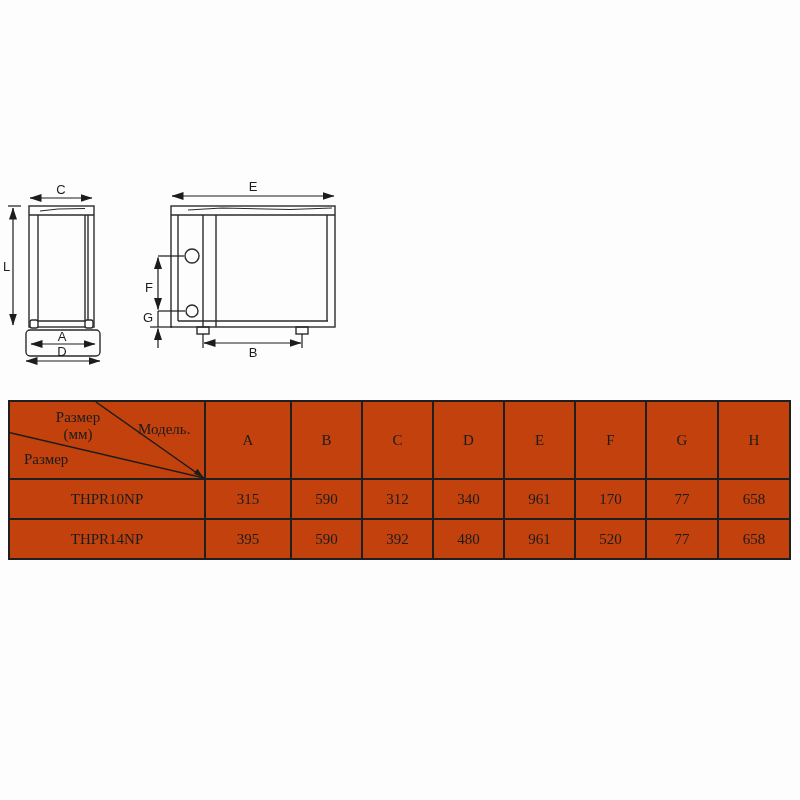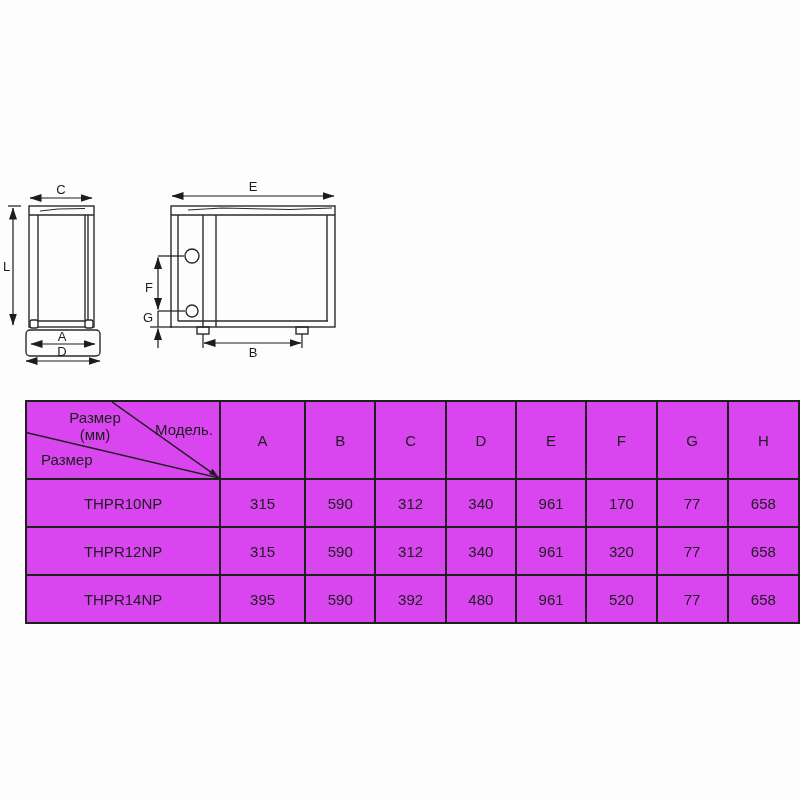--- a/index.html
+++ b/index.html
@@ -10,32 +10,33 @@
     color:#1c1c1c;
   }
   .page{position:absolute;inset:0;}
 
   
   svg.drawings{position:absolute;left:0;top:180px;width:370px;height:195px;}
   svg.drawings text{font-family:"Liberation Sans",sans-serif;font-size:13px;fill:#1c1c1c;}
 
   
   table.spec{
-    position:absolute;left:25px;top:400px;
+    position:absolute;left:8px;top:400px;
     border-collapse:collapse;table-layout:fixed;
-    background:#d946ef;
+    background:#c2410c;
+    font-family:Liberation Serif, serif;
   }
   table.spec td, table.spec th{
     border:2px solid #1f1f1f;
     font-size:15px;font-weight:normal;
     text-align:center;vertical-align:middle;
     padding:0;overflow:hidden;
   }
   tr.hdr{height:78px;}
-  tr.datarow{height:48px;}
+  tr.datarow{height:40px;}
   th.collbl{font-weight:bold;font-size:16px;}
   td.model{font-weight:bold;text-align:left;padding-left:14px;font-size:15px;}
   td.corner{position:relative;padding:0;}
   .corner-svg{position:absolute;inset:0;width:100%;height:100%;}
   .corner-txt{position:absolute;line-height:1.15;font-size:15px;white-space:nowrap;}
   .txt-size{left:28px;top:7px;width:80px;text-align:center;}
   .txt-designation{left:128px;top:19px;}
   .txt-model{left:14px;top:49px;}
 </style>
 </head>
@@ -161,31 +162,20 @@
         <td>315</td>
         <td>590</td>
         <td>312</td>
         <td>340</td>
         <td>961</td>
         <td>170</td>
         <td>77</td>
         <td>658</td>
       </tr>
 
-      <tr class="datarow">
-        <td class="model">THPR12NP</td>
-        <td>315</td>
-        <td>590</td>
-        <td>312</td>
-        <td>340</td>
-        <td>961</td>
-        <td>320</td>
-        <td>77</td>
-        <td>658</td>
-      </tr>
 
       <tr class="datarow">
         <td class="model">THPR14NP</td>
         <td>395</td>
         <td>590</td>
         <td>392</td>
         <td>480</td>
         <td>961</td>
         <td>520</td>
         <td>77</td>

